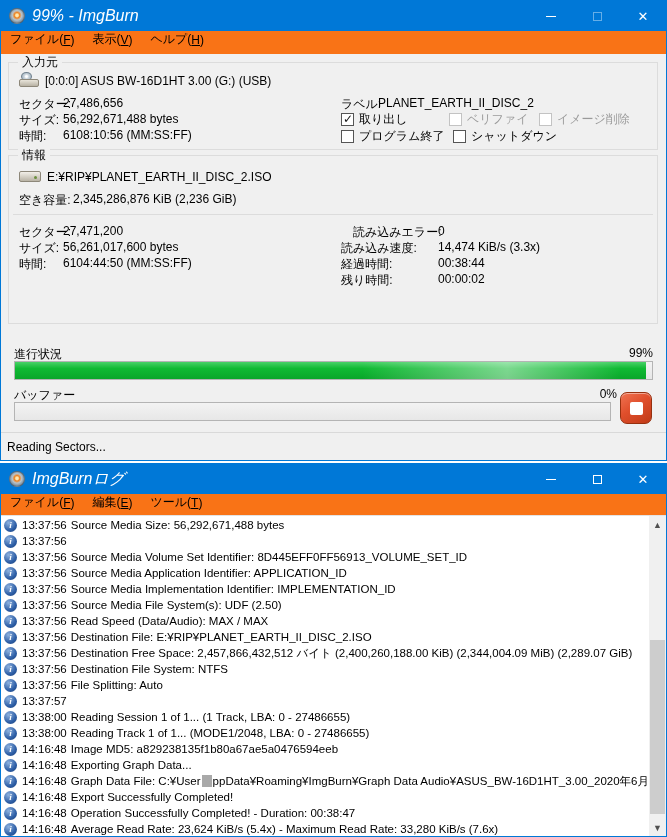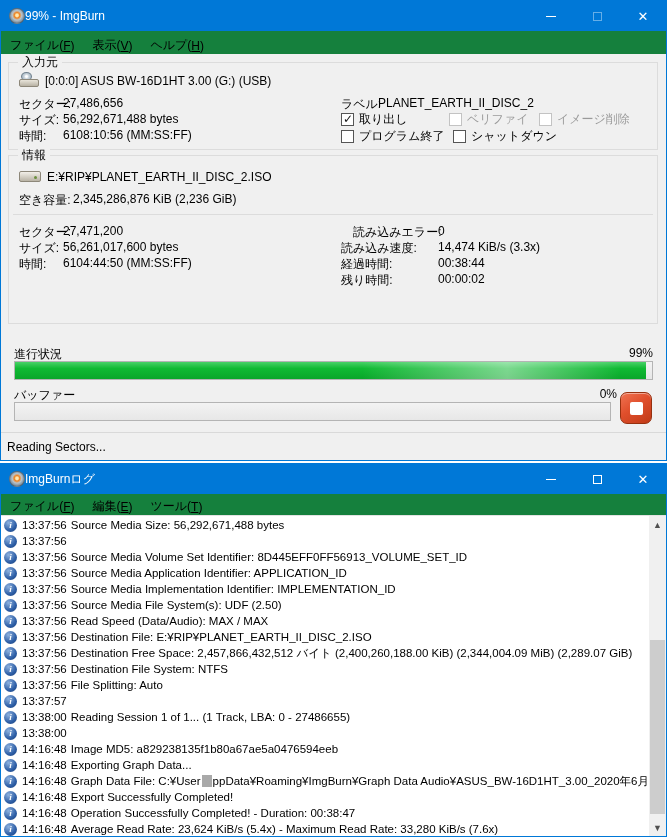--- a/index.html
+++ b/index.html
@@ -17,30 +17,30 @@
   #log-window { top: 463px; height: 374px; background: #fff; }
 
   
   .titlebar { height: 30px; background: #0078d7; display: flex; align-items: center; color: #fff; }
   .app-icon {
     width: 16px; height: 16px; margin-left: 8px; border-radius: 50%;
     background: radial-gradient(circle at 50% 45%, #ffe9b0 0 12%, #f0821e 26%, #b8c4cc 45%, #7d8f9e 70%, #55656f 100%);
     border: 1px solid rgba(0,0,0,.25);
     flex: 0 0 auto;
   }
-  .title-text { font-size: 12px; flex: 1 1 auto; white-space: nowrap; overflow: hidden; }
+  .title-text { margin-left: 7px; font-size: 16px; flex: 1 1 auto; white-space: nowrap; overflow: hidden; font-style: italic; }
   .win-controls { display: flex; height: 100%; }
   .win-btn { width: 46px; height: 100%; display: flex; align-items: center; justify-content: center; }
   .glyph-min { width: 10px; height: 1px; background: #fff; display: block; }
   .glyph-max { width: 9px; height: 9px; border: 1px solid #fff; display: block; }
   .win-btn.disabled .glyph-max { opacity: .4; }
   .glyph-close { color: #fff; font-size: 13px; line-height: 1; }
 
   
-  .menubar { background: #15803d; display: flex; align-items: flex-end; }
+  .menubar { background: #f97316; display: flex; align-items: flex-start; }
   #main-window .menubar { height: 23px; }
   #log-window .menubar { height: 21px; }
   .menu-item { padding: 0 9px; display: flex; align-items: center; white-space: nowrap; }
   .menu-item .key { text-decoration: underline; }
 
   
   .client { position: relative; height: 406px; }
   .groupbox { position: absolute; left: 7px; width: 650px; border: 1px solid #dcdcdc; }
   .gb-label { position: absolute; top: -8px; left: 9px; background: #f0f0f0; padding: 0 4px; line-height: 14px; }
   #gb-source { top: 8px; height: 88px; }
@@ -328,20 +328,21 @@
           <span class="log-time">13:37:57</span>
         </div>
         <div class="log-row">
           <span class="info-icon">i</span>
           <span class="log-time">13:38:00</span>
           <span class="log-text">Reading Session 1 of 1... (1 Track, LBA: 0 - 27486655)</span>
         </div>
         <div class="log-row">
           <span class="info-icon">i</span>
           <span class="log-time">13:38:00</span>
+          <span class="log-text">Reading Track 1 of 1... (MODE1/2048, LBA: 0 - 27486655)</span>
         </div>
         <div class="log-row">
           <span class="info-icon">i</span>
           <span class="log-time">14:16:48</span>
           <span class="log-text">Image MD5: a829238135f1b80a67ae5a0476594eeb</span>
         </div>
         <div class="log-row">
           <span class="info-icon">i</span>
           <span class="log-time">14:16:48</span>
           <span class="log-text">Exporting Graph Data...</span>

